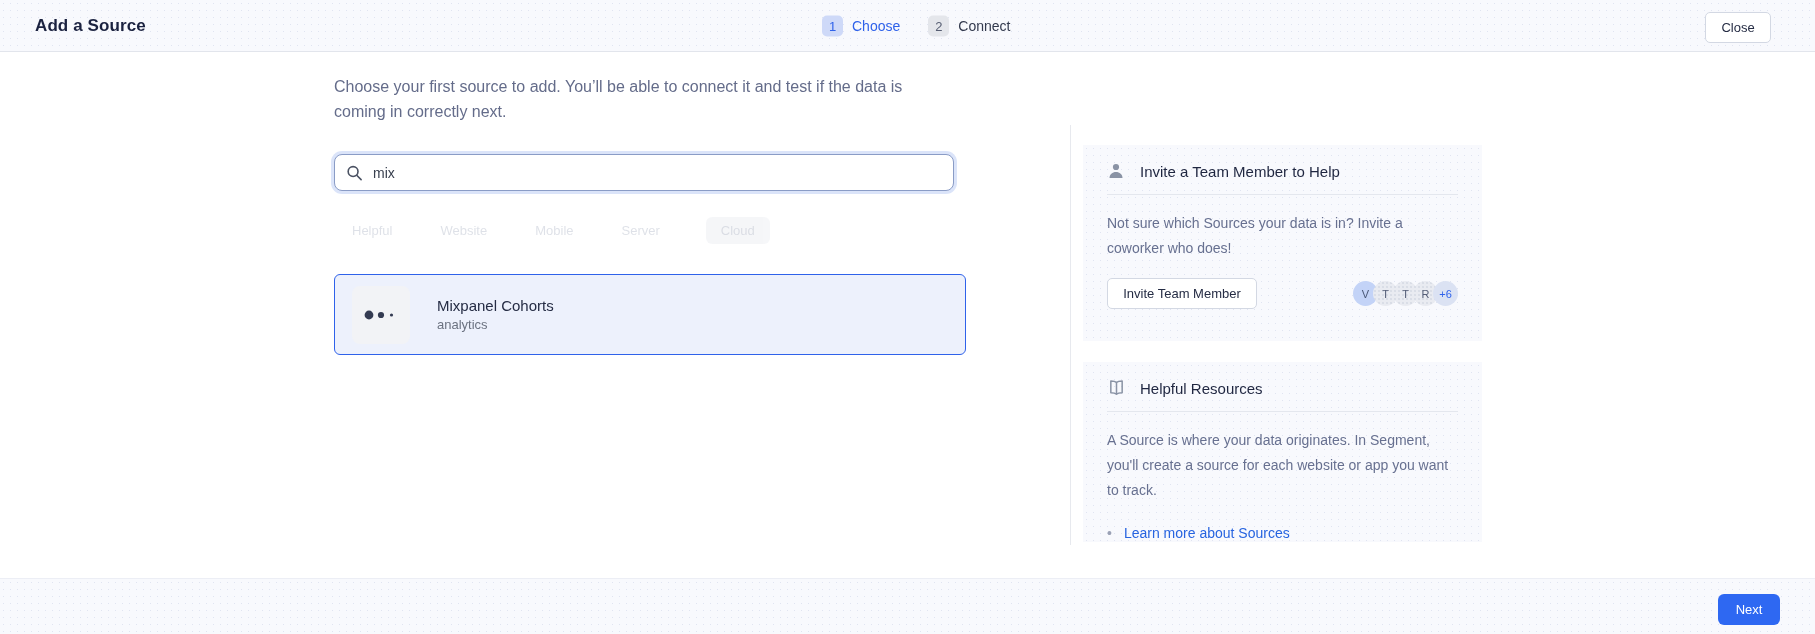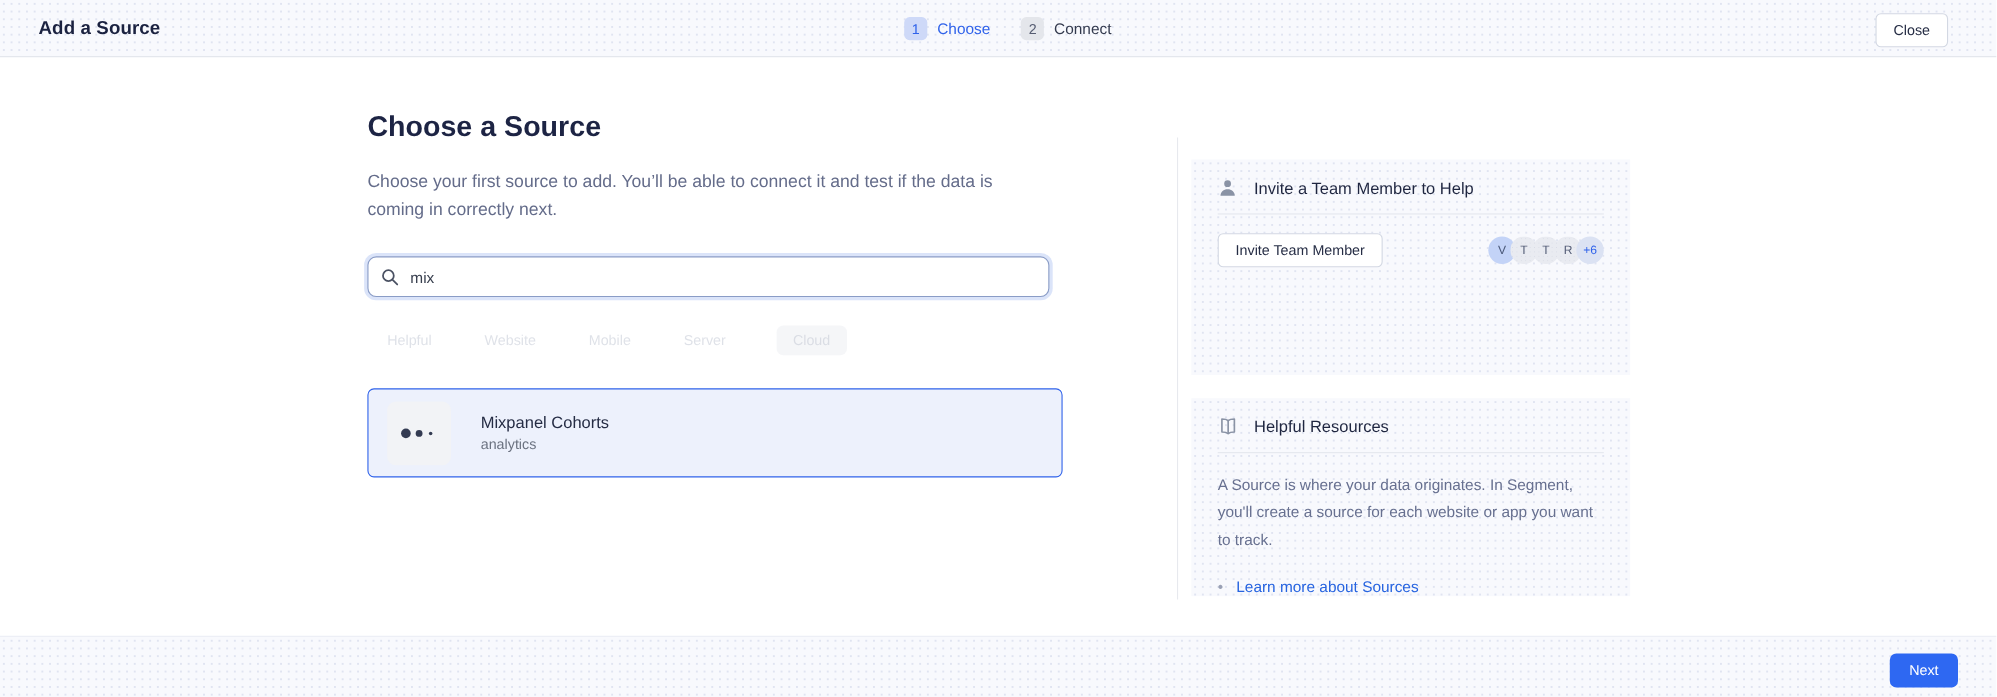--- a/index.html
+++ b/index.html
@@ -169,21 +169,20 @@
       <div class="step inactive">
         <span class="step-badge">2</span>
         <span class="step-label">Connect</span>
       </div>
     </div>
 
     <button class="btn-secondary close-btn">Close</button>
   </div>
 
   <div class="main">
-    <h1 class="page-heading">Choose a Source</h1>
     <p class="page-desc">Choose your first source to add. You’ll be able to connect it and test if the data is coming in correctly next.</p>
 
     <div class="search-wrap">
       <span class="search-icon">
         <svg viewBox="0 0 18 18" width="17" height="17" fill="none" stroke="currentColor" stroke-width="1.7">
           <circle cx="7.5" cy="7.5" r="5.2"></circle>
           <line x1="11.6" y1="11.6" x2="16" y2="16" stroke-linecap="round"></line>
         </svg>
       </span>
       <input class="search-input" type="text" value="mix" style="">
@@ -218,20 +217,21 @@
     <div class="panel-head">
       <span class="panel-icon">
         <svg viewBox="0 0 18 18" width="18" height="18" fill="#8a93a5">
           <circle cx="9" cy="5" r="3.1"></circle>
           <path d="M2.5 16c0-3.6 2.9-6 6.5-6s6.5 2.4 6.5 6z"></path>
         </svg>
       </span>
       <span class="panel-title">Invite a Team Member to Help</span>
     </div>
     <hr class="panel-rule">
+    <div class="panel-body">Not sure which Sources your data is in? Invite a coworker who does!</div>
     <div class="invite-row">
       <button class="btn-secondary invite-btn">Invite Team Member</button>
       <div class="avatar-stack">
         <span class="avatar first">V</span>
         <span class="avatar">T</span>
         <span class="avatar">T</span>
         <span class="avatar">R</span>
         <span class="avatar overflow">+6</span>
       </div>
     </div>

